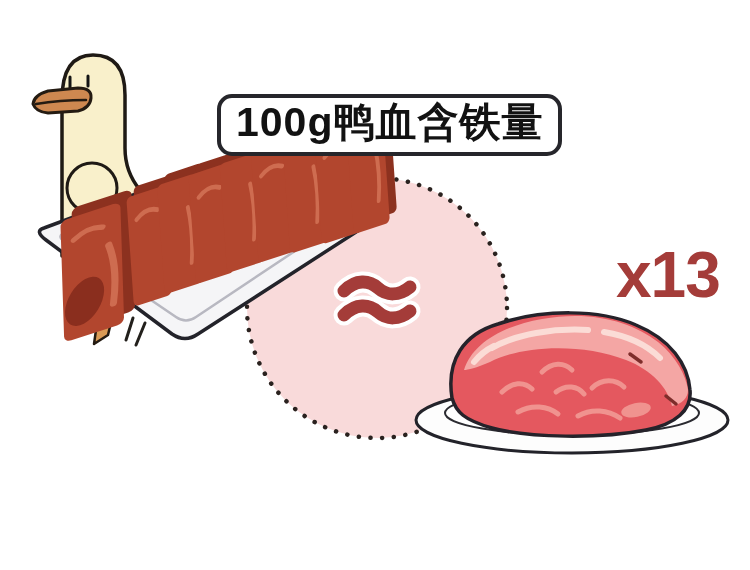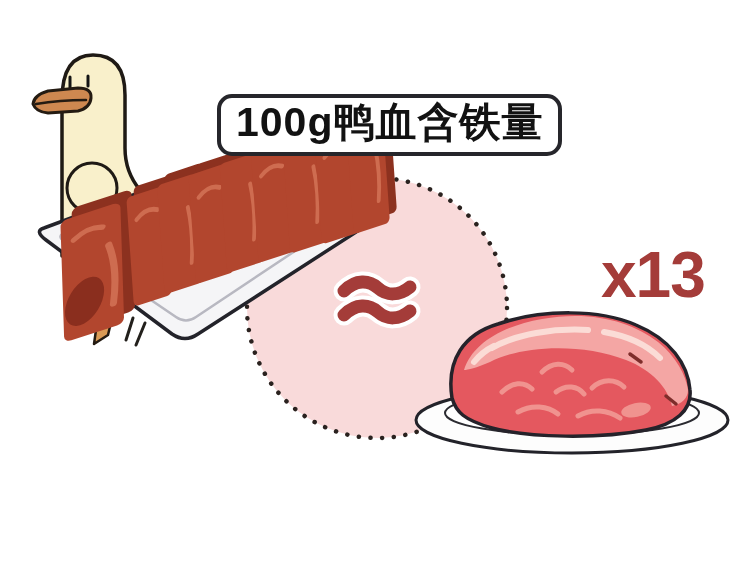--- a/index.html
+++ b/index.html
@@ -4,21 +4,21 @@
 <style>
   html,body{margin:0;padding:0;background:#fff;}
   #stage{position:relative;width:750px;height:570px;background:#ffffff;overflow:hidden;
          font-family:"Liberation Sans","DejaVu Sans",sans-serif;}
   #art{position:absolute;left:0;top:0;}
   .label{position:absolute;background:#ffffff;border:4px solid #26262b;border-radius:15px;
          padding:2px 15px 6px;font-weight:700;font-size:41px;line-height:1.12;color:#121212;
          letter-spacing:1px;white-space:nowrap;z-index:3;}
   .label-top{left:217px;top:94px;}
   .label-bottom{left:301px;top:441px;}
-  .multiplier{position:absolute;left:601px;top:238px;z-index:2;
+  .multiplier{position:absolute;left:616px;top:238px;z-index:2;
          font-weight:700;font-size:64px;letter-spacing:-1px;color:#a43c39;
          text-shadow:2px 0 0 #fff,-2px 0 0 #fff,0 2px 0 #fff,0 -2px 0 #fff,
                      1.5px 1.5px 0 #fff,-1.5px -1.5px 0 #fff,1.5px -1.5px 0 #fff,-1.5px 1.5px 0 #fff;}
 </style>
 </head>
 <body>
 
 <div id="stage">
 
   <svg id="art" width="750" height="570" viewBox="0 0 750 570">

